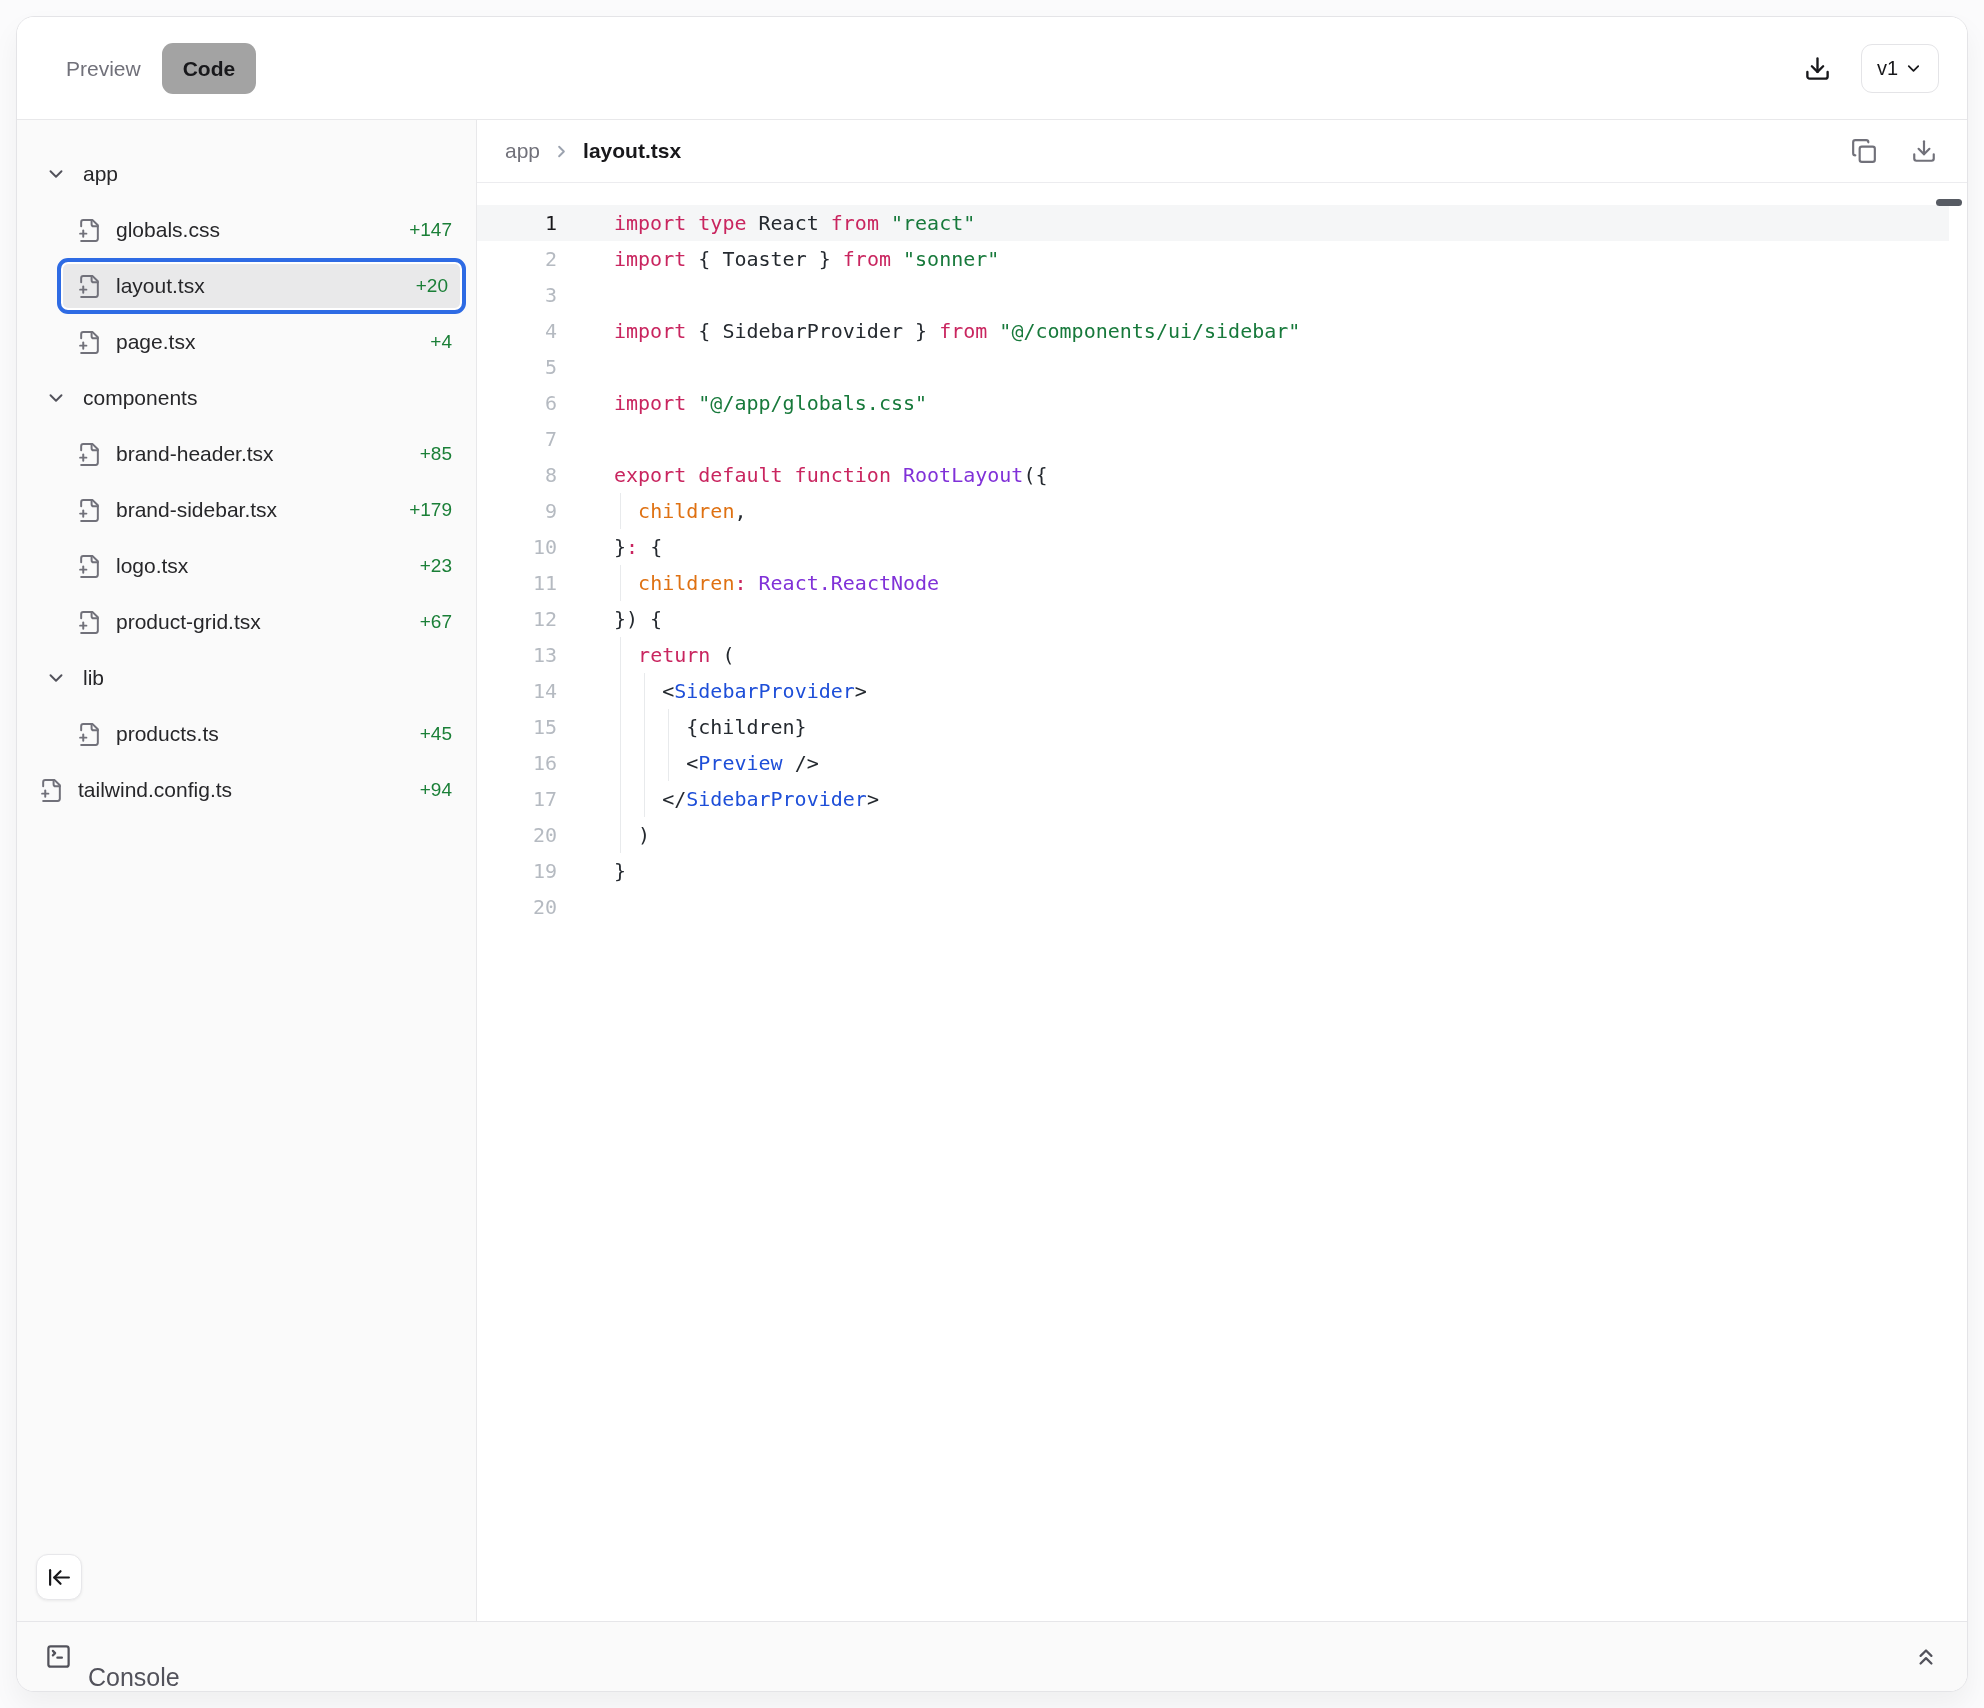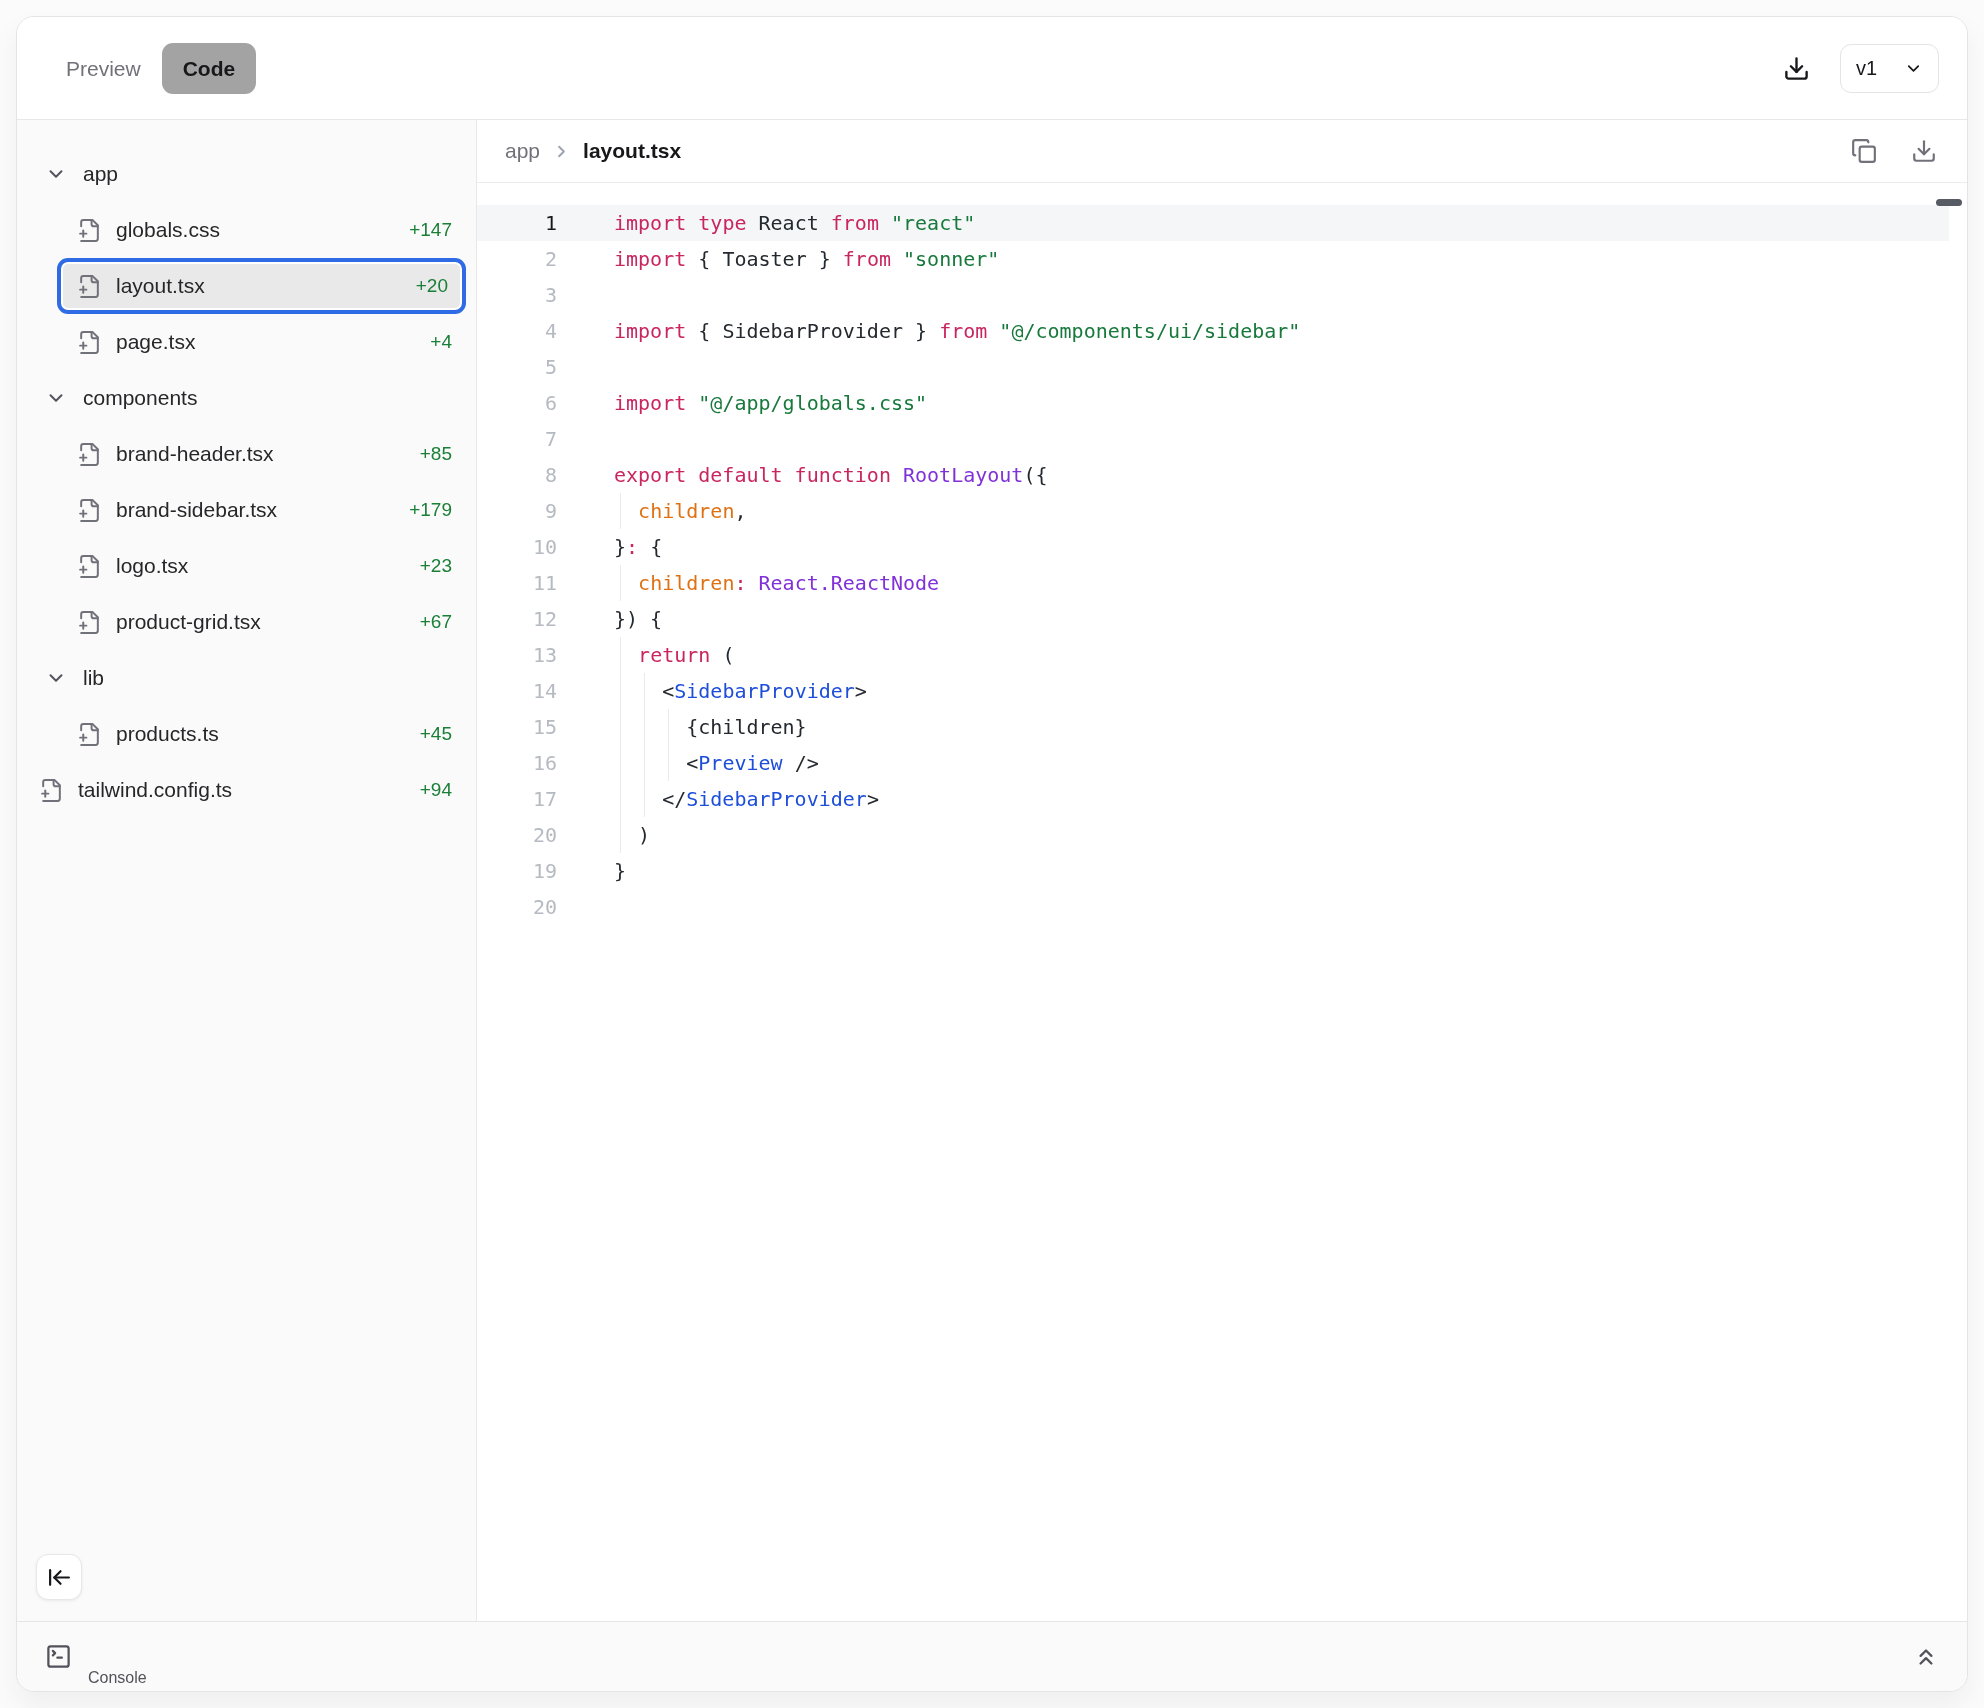--- a/index.html
+++ b/index.html
@@ -21,21 +21,21 @@
   }
 
   
   .header { height:103px; flex:0 0 auto; display:flex; align-items:center;
     padding:0 28px; border-bottom:1px solid #e8e8ea; background:#fff; }
   .tab { font-size:21px; line-height:1; padding:15px 21px; border-radius:11px;
     color:#71717a; cursor:default; }
   .tab.active { background:#a3a3a3; color:#18181b; font-weight:700; }
   .header-right { margin-left:auto; display:flex; align-items:center; gap:28px; }
   .icon-btn { width:30px; height:30px; display:flex; align-items:center; justify-content:center; }
-  .ver-pill { display:flex; align-items:center; gap:27px; border:1px solid #e4e4e7;
+  .ver-pill { display:flex; align-items:center; gap:6px; border:1px solid #e4e4e7;
     border-radius:11px; padding:12px 15px; font-size:20px; font-weight:500; background:#fff; }
 
   
   .main { flex:1 1 auto; min-height:0; display:flex; }
 
   .sidebar { width:460px; flex:0 0 auto; background:#fafafa;
     border-right:1px solid #e8e8ea; display:flex; flex-direction:column; position:relative; }
   .tree { padding:26px 10px 0 12px; font-size:21px; }
   .trow { height:56px; display:flex; align-items:center; border-radius:11px;
     padding-right:14px; color:#27272a; }
@@ -74,21 +74,21 @@
   .tok-str { color:#17793b; }
   .tok-fn  { color:#8031d8; }
   .tok-var { color:#df7112; }
   .tok-tag { color:#1d4ed8; }
   .scroll-dash { position:absolute; top:16px; right:5px; width:26px; height:7px;
     border-radius:4px; background:#575b63; }
 
   
   .consolebar { height:70px; flex:0 0 auto; display:flex; align-items:center;
     padding:0 28px; background:#fafafa; border-top:1px solid #e6e6e9; }
-  .console-label { margin-left:16px; font-size:16px; color:#52525b;margin-top:42px; }
+  .console-label { margin-left:16px; font-size:25px; color:#52525b;margin-top:42px; }
   .console-right { margin-left:auto; }
 </style>
 </head>
 <body>
 
 <div class="card">
 
   <div class="header">
     <div class="tab">Preview</div>
     <div class="tab active">Code</div>

